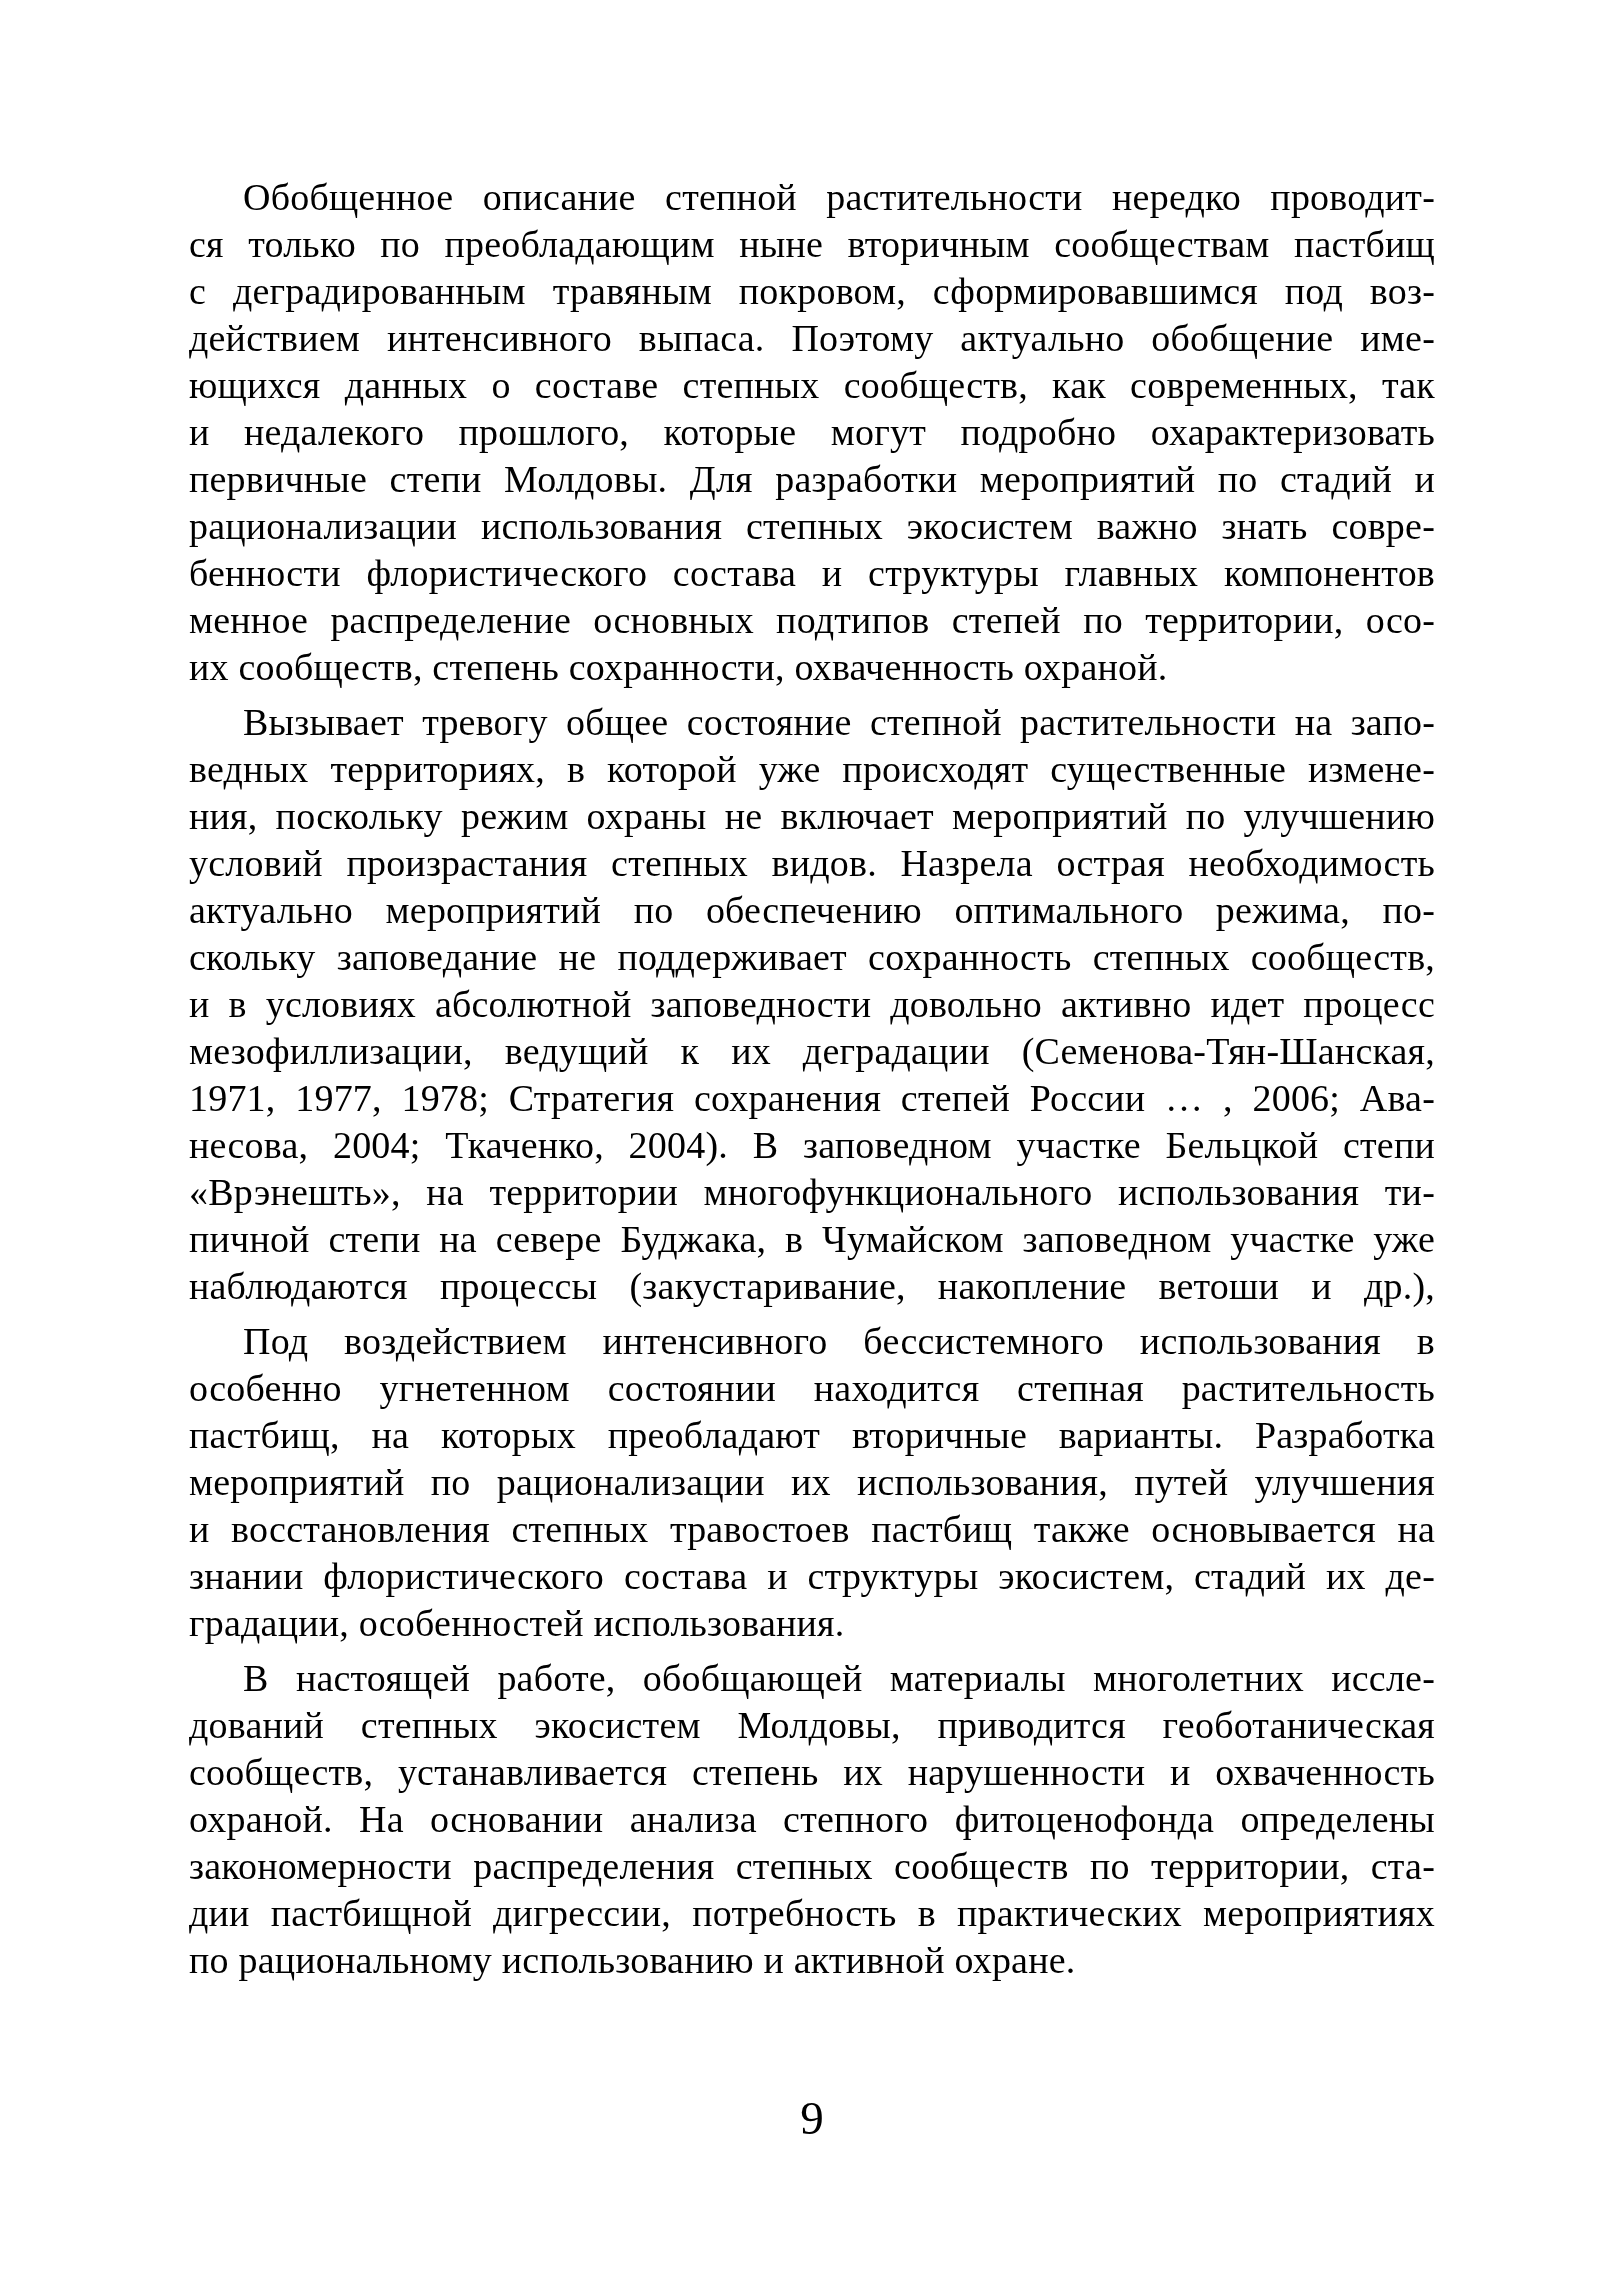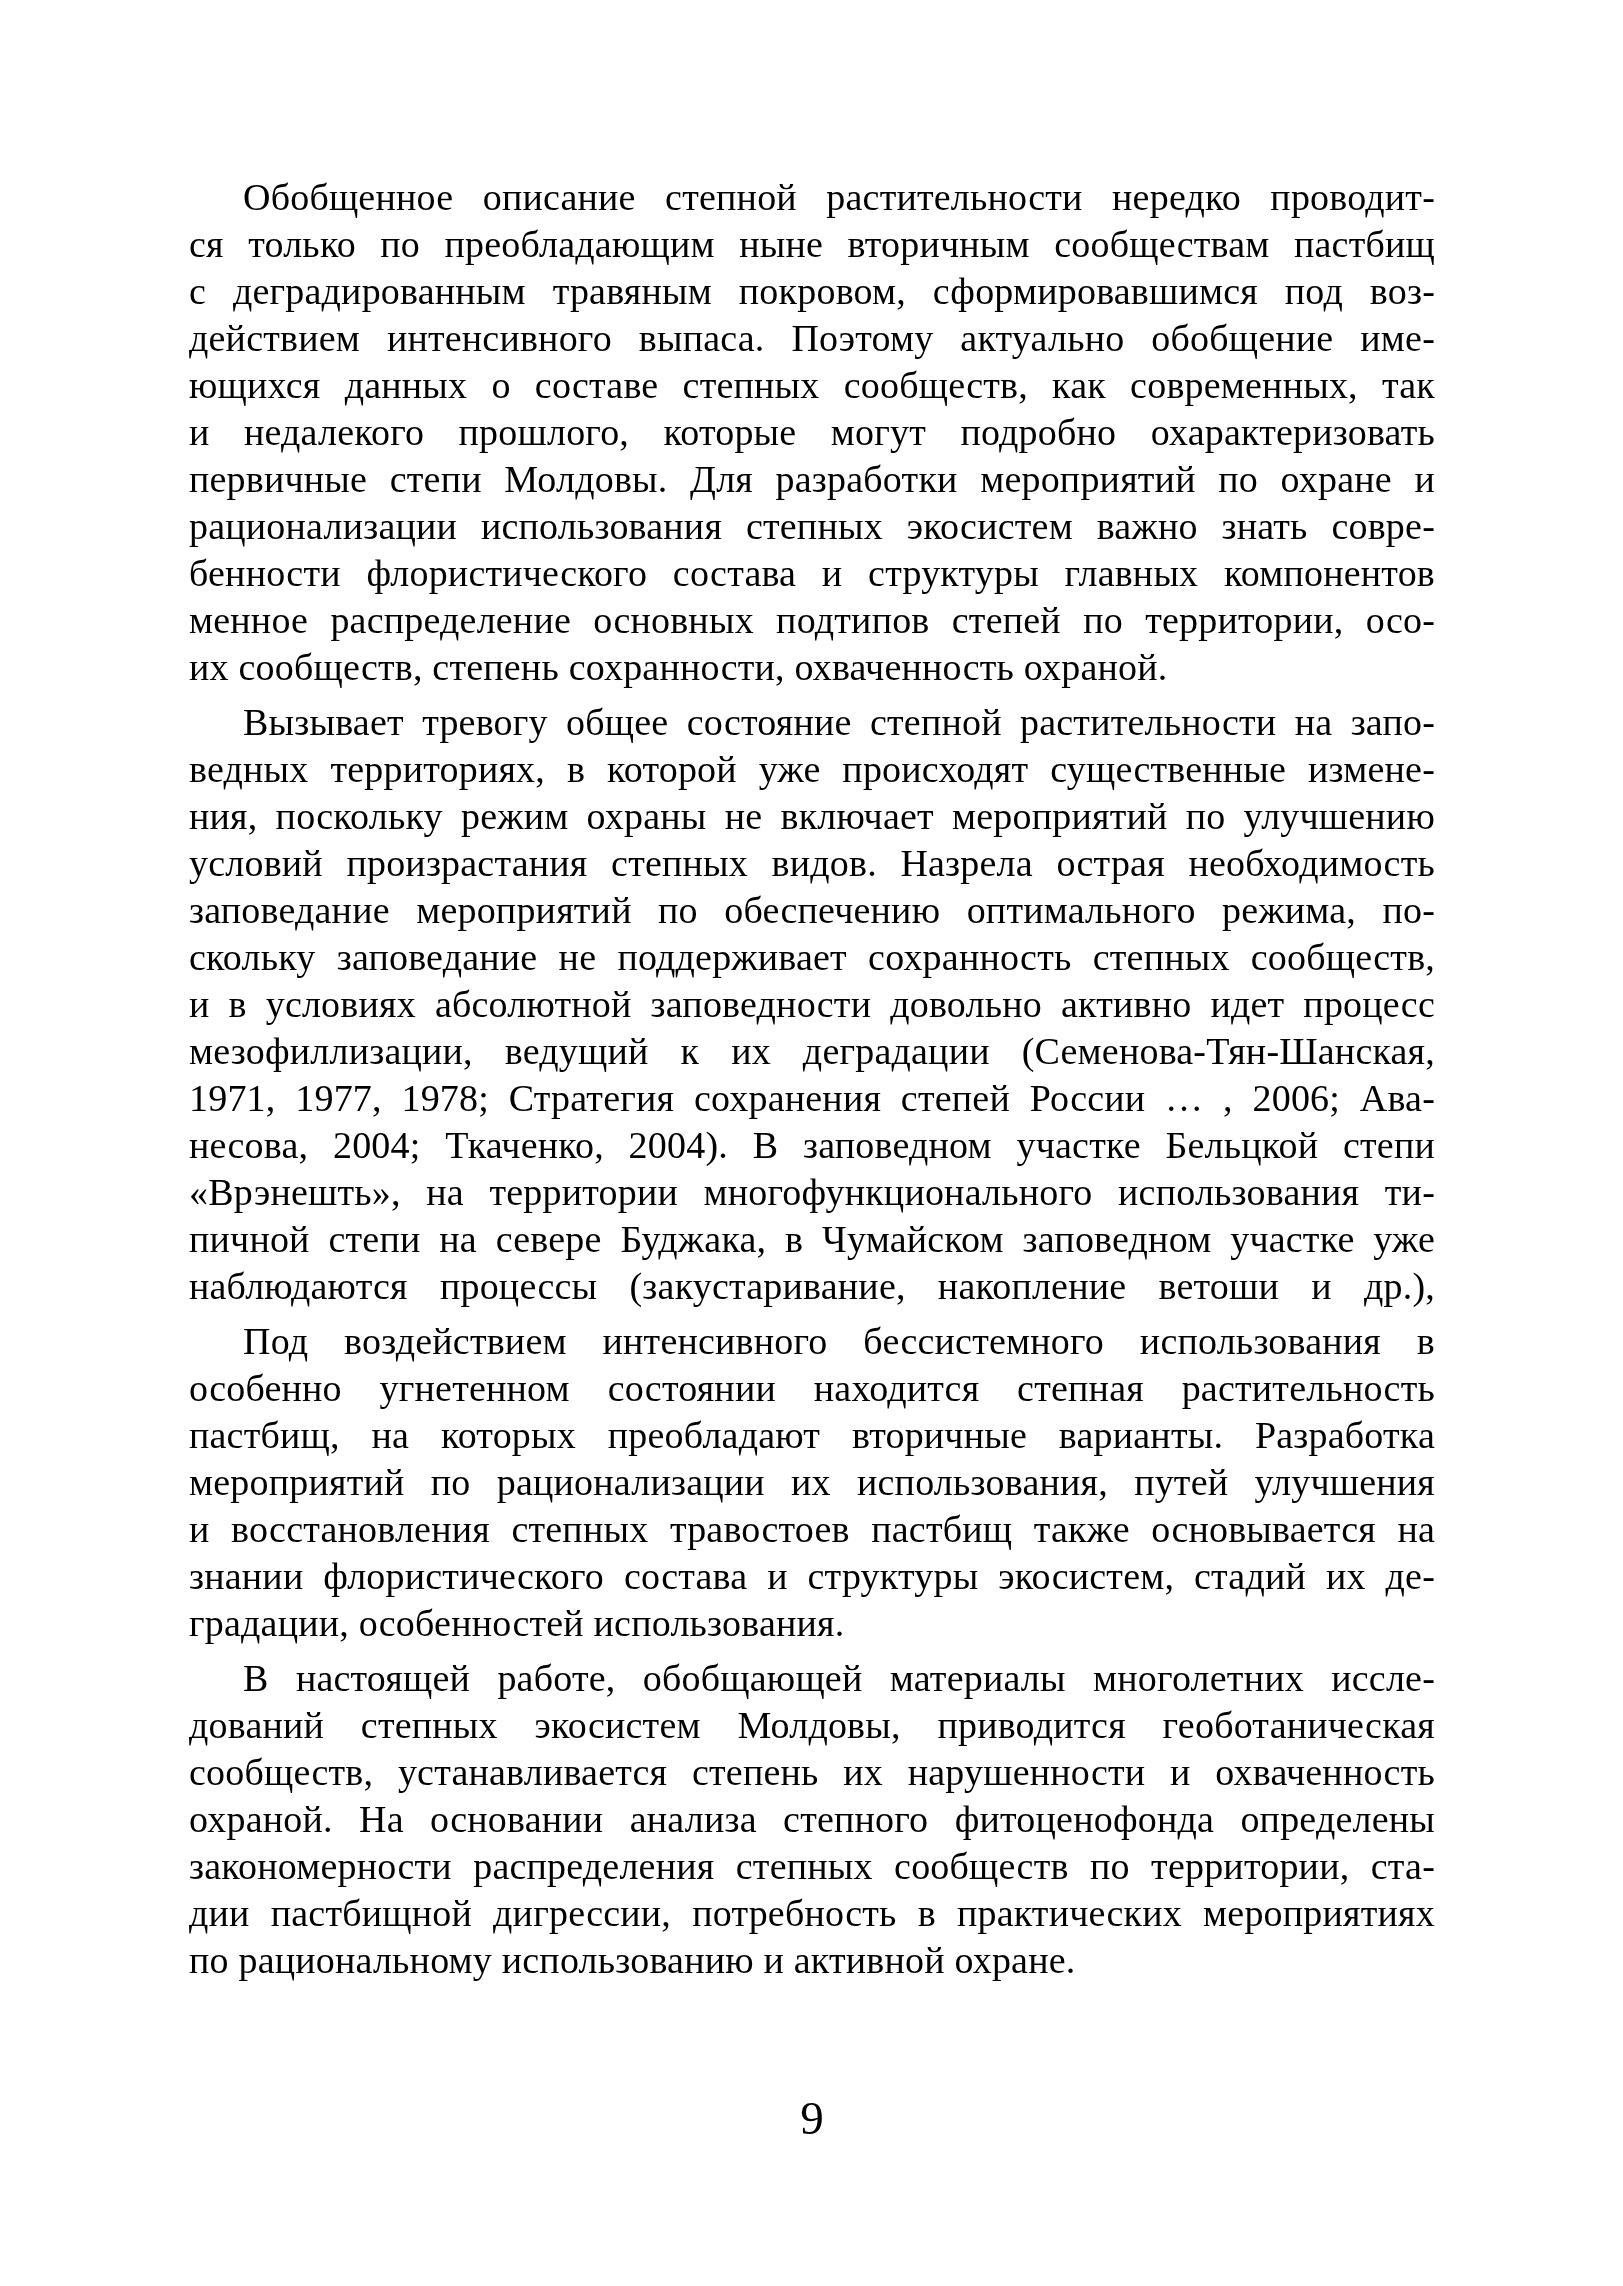--- a/index.html
+++ b/index.html
@@ -60,32 +60,32 @@
 
 <div class="page">
   <div class="text-area">
       <div class="paragraph">
         <div class="line para-start">Обобщенное описание степной растительности нередко проводит-</div>
         <div class="line">ся только по преобладающим ныне вторичным сообществам пастбищ</div>
         <div class="line">с деградированным травяным покровом, сформировавшимся под воз-</div>
         <div class="line">действием интенсивного выпаса. Поэтому актуально обобщение име-</div>
         <div class="line">ющихся данных о составе степных сообществ, как современных, так</div>
         <div class="line">и недалекого прошлого, которые могут подробно охарактеризовать</div>
-        <div class="line">первичные степи Молдовы. Для разработки мероприятий по охране и</div>
+        <div class="line">первичные степи Молдовы. Для разработки мероприятий по стадий и</div>
         <div class="line">рационализации использования степных экосистем важно знать совре-</div>
         <div class="line">бенности флористического состава и структуры главных компонентов</div>
         <div class="line">менное распределение основных подтипов степей по территории, осо-</div>
         <div class="line para-end">их сообществ, степень сохранности, охваченность охраной.</div>
       </div>
       <div class="paragraph">
         <div class="line para-start">Вызывает тревогу общее состояние степной растительности на запо-</div>
         <div class="line">ведных территориях, в которой уже происходят существенные измене-</div>
         <div class="line">ния, поскольку режим охраны не включает мероприятий по улучшению</div>
         <div class="line">условий произрастания степных видов. Назрела острая необходимость</div>
-        <div class="line">заповедание мероприятий по обеспечению оптимального режима, по-</div>
+        <div class="line">актуально мероприятий по обеспечению оптимального режима, по-</div>
         <div class="line">скольку заповедание не поддерживает сохранность степных сообществ,</div>
         <div class="line">и в условиях абсолютной заповедности довольно активно идет процесс</div>
         <div class="line">мезофиллизации, ведущий к их деградации (Семенова-Тян-Шанская,</div>
         <div class="line">1971, 1977, 1978; Стратегия сохранения степей России … , 2006; Ава-</div>
         <div class="line">несова, 2004; Ткаченко, 2004). В заповедном участке Бельцкой степи</div>
         <div class="line">«Врэнешть», на территории многофункционального использования ти-</div>
         <div class="line">пичной степи на севере Буджака, в Чумайском заповедном участке уже</div>
         <div class="line">наблюдаются процессы (закустаривание, накопление ветоши и др.),</div>
       </div>
       <div class="paragraph">

